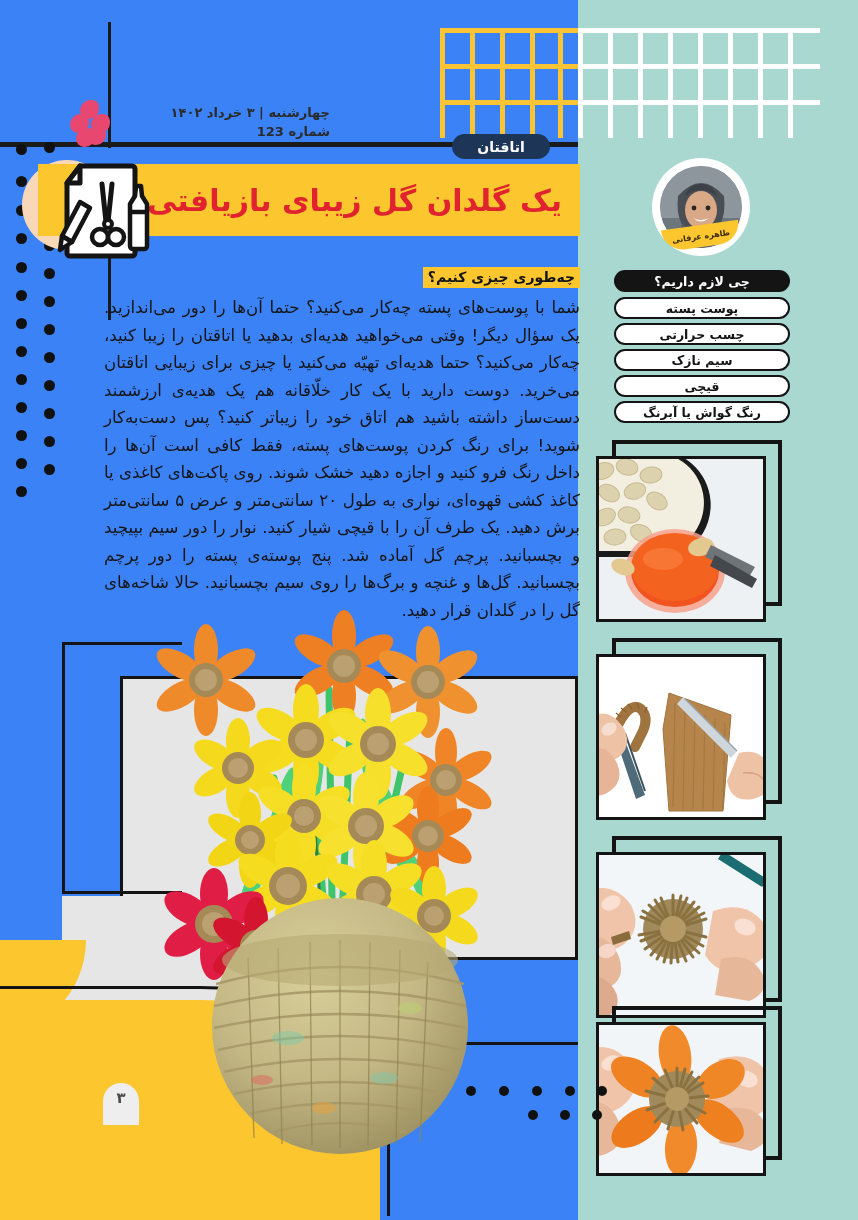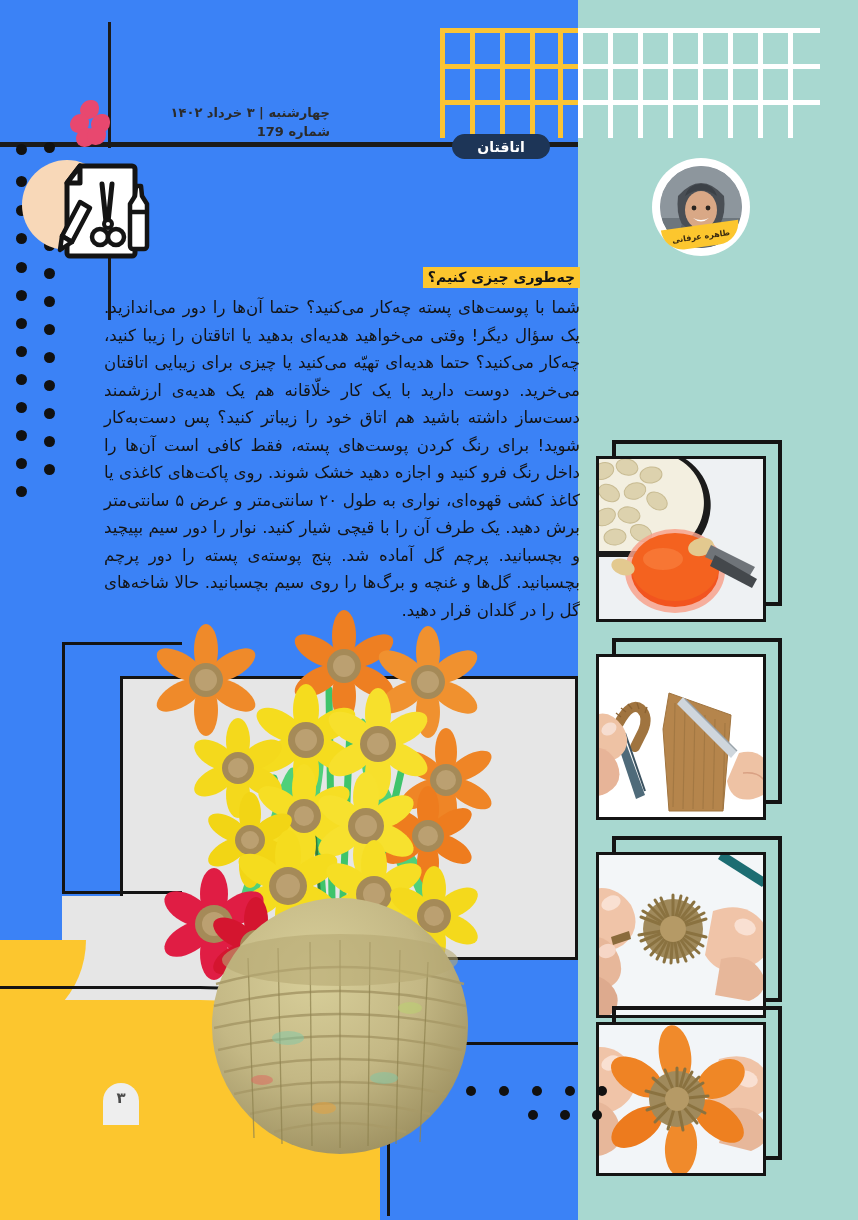--- a/index.html
+++ b/index.html
@@ -398,26 +398,29 @@
   <div class="flower-mark" id="flowerMark">
       <span style="left: 10px; top: 0px;"></span>
       <span style="left: 0px; top: 14px;"></span>
       <span style="left: 21px; top: 14px;"></span>
       <span style="left: 6px; top: 28px;"></span>
       <span style="left: 17px; top: 26px;"></span>
     </div>
 
   <div class="issue-block">
     <div class="issue-line">چهارشنبه | ۳ خرداد ۱۴۰۲</div>
-    <div class="issue-line">شماره 179</div>
+    <div class="issue-line">شماره 123</div>
   </div>
 
   <div class="category-pill">اتاقتان</div>
 
   <div class="peach-circle"></div>
+  <div class="title-band">
+    <div class="title-text">یک گلدان گل زیبای بازیافتی</div>
+  </div>
   <div class="craft-icon">
     <svg viewBox="0 0 110 105" width="110" height="105">
       <path d="M30 8 h52 a3 3 0 0 1 3 3 v84 a3 3 0 0 1 -3 3 h-62 a3 3 0 0 1 -3 -3 v-70 z" fill="#ffffff" stroke="#141414" stroke-width="5" stroke-linejoin="round"></path>
       <path d="M30 8 v17 h-13 z" fill="#ffffff" stroke="#141414" stroke-width="5" stroke-linejoin="round"></path>
 
       <path d="M30 44 l10 6 l-18 34 l-10 -6 z" fill="#ffffff" stroke="#141414" stroke-width="4.5" stroke-linejoin="round"></path>
       <path d="M12 78 l10 6 l-12 8 z" fill="#ffffff" stroke="#141414" stroke-width="4.5" stroke-linejoin="round"></path>
 
       <path d="M52 26 l4 38 M62 26 l-4 38" stroke="#141414" stroke-width="5" fill="none" stroke-linecap="round"></path>
       <circle cx="50" cy="79" r="8" fill="#ffffff" stroke="#141414" stroke-width="4.5"></circle>
@@ -448,20 +451,28 @@
           <path d="M33 52 q8 7 16 0 q-8 4 -16 0 z" fill="#ffffff"></path>
           <path d="M22 58 q19 16 38 0 q6 14 4 24 h-46 q-2 -10 4 -24 z" fill="#5a6169"></path>
         </g>
       </svg>
     </div>
     <div class="author-name-ribbon">
       <span class="author-name">طاهره عرفانی</span>
     </div>
   </div>
 
+  <div class="materials">
+    <div class="materials-head">چی لازم داریم؟</div>
+    <div class="material-item">پوست پسته</div>
+    <div class="material-item">چسب حرارتی</div>
+    <div class="material-item">سیم نازک</div>
+    <div class="material-item">قیچی</div>
+    <div class="material-item">رنگ گواش یا آبرنگ</div>
+  </div>
 
   <div class="subhead">چه‌طوری چیزی کنیم؟</div>
   <div class="body-text">شما با پوست‌های پسته چه‌کار می‌کنید؟ حتما آن‌ها را دور می‌اندازید. یک سؤال دیگر! وقتی می‌خواهید هدیه‌ای بدهید یا اتاقتان را زیبا کنید، چه‌کار می‌کنید؟ حتما هدیه‌ای تهیّه می‌کنید یا چیزی برای زیبایی اتاقتان می‌خرید. دوست دارید با یک کار خلّاقانه هم یک هدیه‌ی ارزشمند دست‌ساز داشته باشید هم اتاق خود را زیباتر کنید؟ پس دست‌به‌کار شوید! برای رنگ کردن پوست‌های پسته، فقط کافی است آن‌ها را داخل رنگ فرو کنید و اجازه دهید خشک شوند. روی پاکت‌های کاغذی یا کاغذ کشی قهوه‌ای، نواری به طول ۲۰ سانتی‌متر و عرض ۵ سانتی‌متر برش دهید. یک طرف آن را با قیچی شیار کنید. نوار را دور سیم بپیچید و بچسبانید. پرچم گل آماده شد. پنج پوسته‌ی پسته را دور پرچم بچسبانید. گل‌ها و غنچه و برگ‌ها را روی سیم بچسبانید. حالا شاخه‌های گل را در گلدان قرار دهید.</div>
 
   <div class="photo-wrap" style="left:596px; top:440px; width:186px; height:182px;">
     <div class="photo-frame" style="left:16px; top:0; width:170px; height:166px;"></div>
     <div class="photo" style="left:0; top:16px; width:170px; height:166px;">
       <svg viewBox="0 0 170 166" width="170" height="166" preserveAspectRatio="none">
         <rect width="170" height="166" fill="#eef1f3"></rect>
         <path d="M-6 -6 h86 a44 44 0 0 1 -34 104 h-52 z" fill="#1b1b1b"></path>

